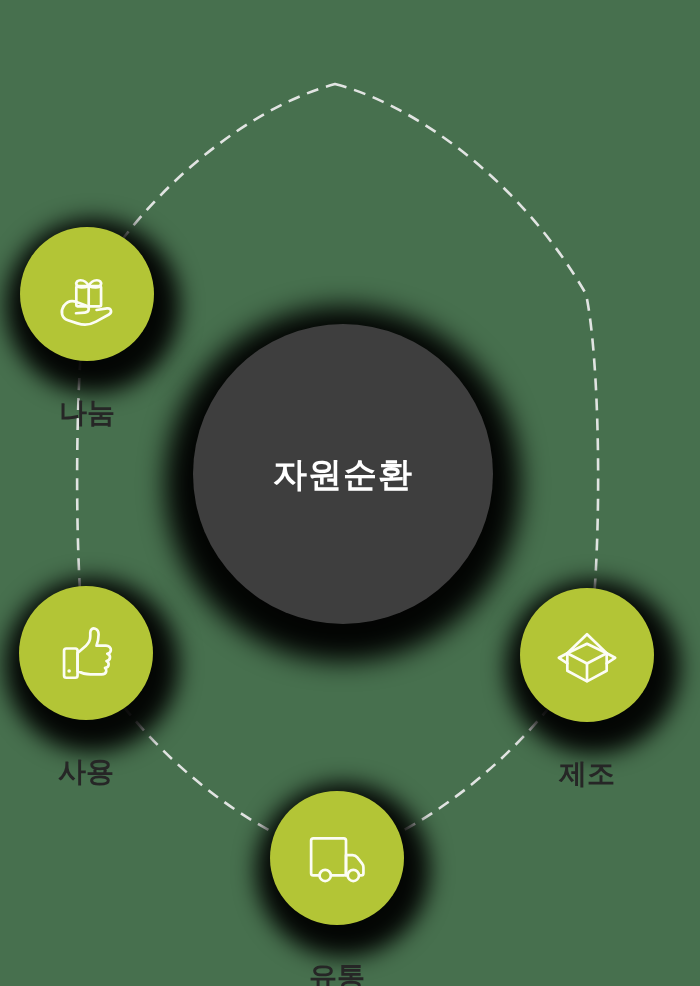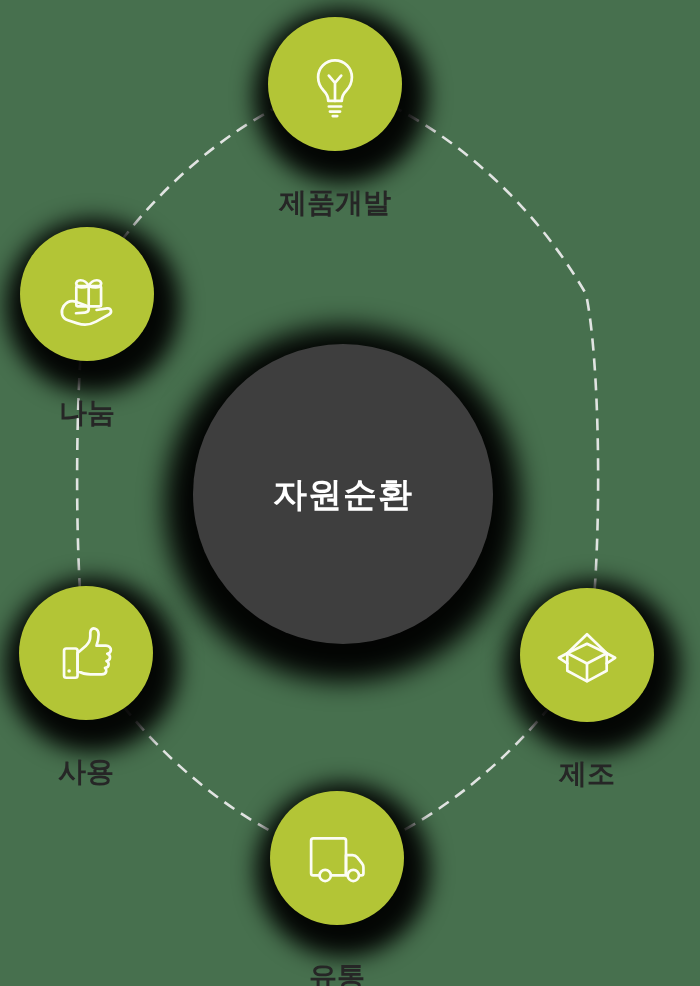--- a/index.html
+++ b/index.html
@@ -28,53 +28,41 @@
   }
 
   .node-top{left:268px;top:17px;}
   .node-upper-right{left:519px;top:227px;}
   .node-lower-right{left:520px;top:588px;}
   .node-bottom{left:270px;top:791px;text-decoration:underline;}
   .node-lower-left{left:19px;top:586px;}
   .node-upper-left{left:20px;top:227px;font-family:Liberation Mono, monospace;}
 
   .center-circle{
-    position:absolute;left:193px;top:344px;width:300px;height:300px;border-radius:50%;
+    position:absolute;left:193px;top:324px;width:300px;height:300px;border-radius:50%;
     background:#3e3e3e;z-index:2;
     box-shadow:0 10px 26px 28px rgba(0,0,0,0.96);
     display:flex;align-items:center;justify-content:center;text-align:center;
   }
   .center-text{color:#ffffff;font-size:34px;font-weight:800;line-height:56px;letter-spacing:1px;}
 </style>
 </head>
 <body>
 
 <div class="stage">
 
   <svg class="orbit" width="700" height="986" viewBox="0 0 700 986">
     <path d="M335 84 C415 105 520 180 586 294
              C602 370 602 580 587 655
              C520 762 415 837 337 858
              C257 837 152 762 86 653
              C74 580 74 370 87 292
              C152 180 257 105 335 84 Z" fill="none" stroke="#eaeaea" stroke-width="2.6" stroke-dasharray="12 8" opacity="0.95"></path>
   </svg>
 
-  <div class="node node-top">
-    <div class="bubble">
-      <svg viewBox="0 0 64 64">
-        <g class="icon-stroke">
-          <path d="M26 47c0-4-1.5-6.5-4-9-3-3.2-5-6.8-5-12 0-8.3 6.7-15 15-15s15 6.7 15 15c0 5.2-2 8.8-5 12-2.5 2.5-4 5-4 9z"></path>
-          <path d="M32 47V31m0 0l-5.5-6.5M32 31l5.5-6.5"></path>
-          <path d="M26.5 52h11M27.5 56.5h9M30 60.5h4"></path>
-        </g>
-      </svg>
-    </div>
-    <div class="node-label">제품개발</div>
-  </div>
 
 
   <div class="node node-lower-right">
     <div class="bubble">
       <svg viewBox="0 0 64 64">
         <g class="icon-stroke">
           <path d="M14.5 30.5V46l17.5 9.5L49.5 46V30.5"></path>
           <path d="M14.5 30.5l17.5 9 17.5-9"></path>
           <path d="M32 39.5V55"></path>
           <path d="M14.5 30.5l17.5-8.5 17.5 8.5"></path>

